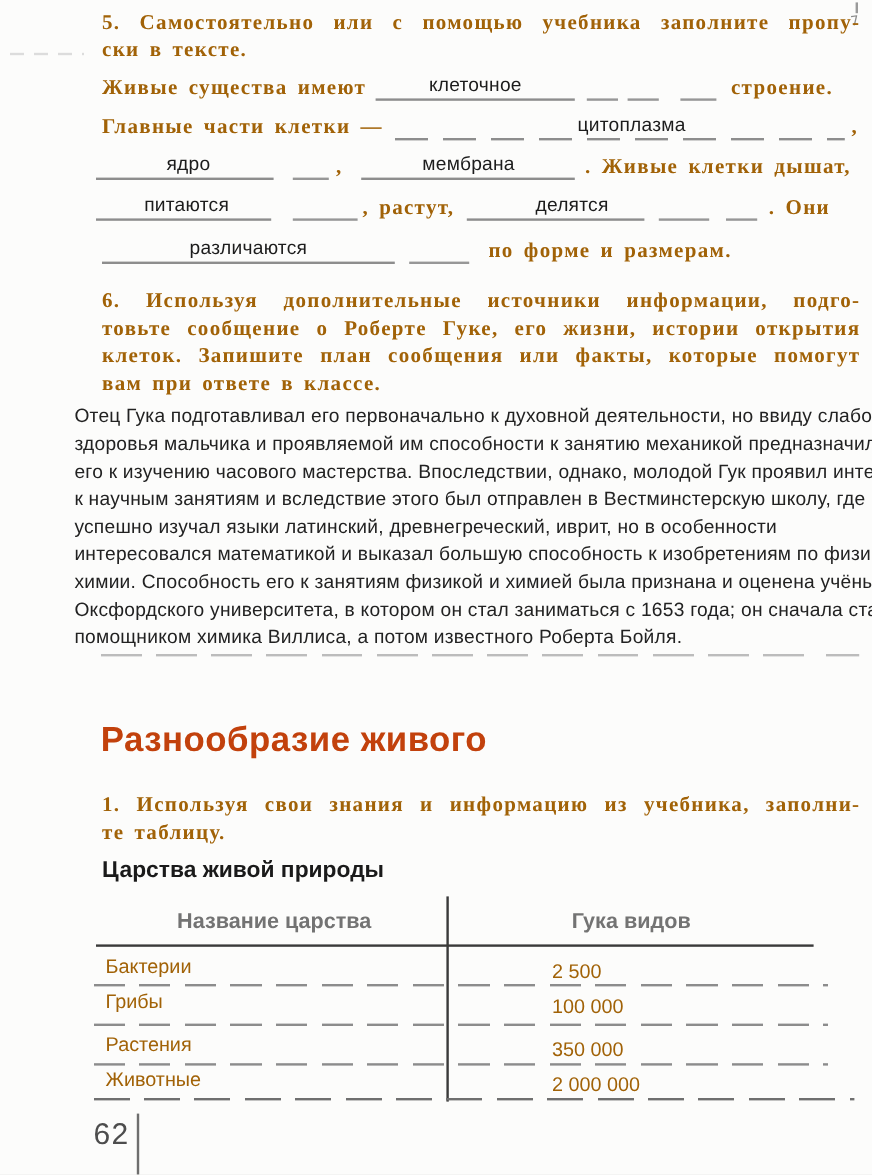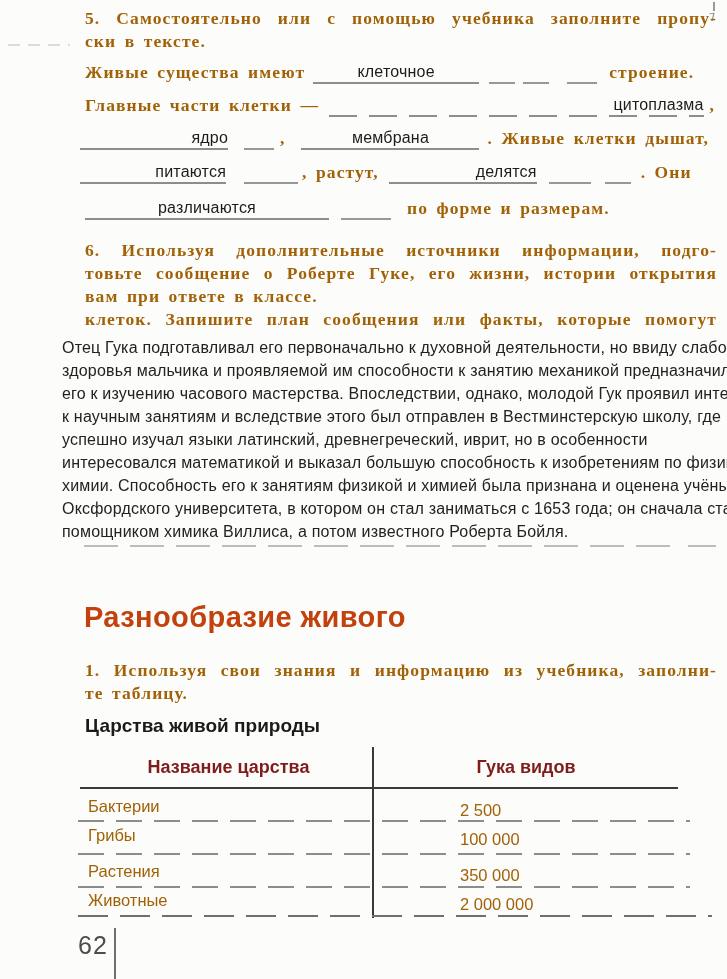--- a/index.html
+++ b/index.html
@@ -20,21 +20,21 @@
   .ans {
     font:400 16px/18px "Liberation Sans","DejaVu Sans",sans-serif;
     letter-spacing:0.2px; color:#1c1c1c; white-space:nowrap; margin-bottom:3px;
   }
   
   .fillrow { position:absolute; display:flex; align-items:flex-end; white-space:nowrap; height:27px; }
   .fillrow .pr { padding-bottom:2px; line-height:20px; }
   .blank { display:inline-flex; align-items:flex-end; justify-content:center; height:26px; position:relative; }
   .blank::after { content:""; position:absolute; left:0; right:0; bottom:0; height:2px; background:#8d8d8d; }
   .blank.longdash::after { background:repeating-linear-gradient(90deg,#8d8d8d 0 28px, transparent 28px 40px); }
-  .blank.alignleft { justify-content:flex-end; }
+  .blank.alignleft { justify-content:center; }
   .dashseg { display:inline-block; height:26px; position:relative; }
   .dashseg::after { content:""; position:absolute; left:0; right:0; bottom:0; height:2px; background:#979797; }
   
   .typed-par { position:absolute; left:62px; top:336px; width:668px; }
   .typed-line {
     font:400 16px/23px "Liberation Sans","DejaVu Sans",sans-serif;
     letter-spacing:0.2px; color:#222; white-space:nowrap;
   }
   
   .faintline { position:absolute; height:2px;
@@ -45,21 +45,21 @@
     font:700 29px/34px "Liberation Sans","DejaVu Sans",sans-serif;
     letter-spacing:0.4px; color:#c2410c;
   }
   .subtitle {
     position:absolute; left:85px; top:714px;
     font:700 19px/24px "Liberation Sans","DejaVu Sans",sans-serif; color:#1a1a1a;
   }
   
   .thead {
     position:absolute; text-align:center;
-    font:700 18px/22px "Liberation Sans","DejaVu Sans",sans-serif; color:#7f1d1d;
+    font:700 18px/22px "Liberation Sans","DejaVu Sans",sans-serif; color:#737373;
   }
   .tline-solid { position:absolute; left:80px; width:598px; height:2px; background:#3a3a3a; }
   .tline-vert  { position:absolute; left:372px; top:747px; width:2px; height:171px; background:#3a3a3a; }
   .tline-dash  { position:absolute; left:78px; width:612px; height:2px;
     background:repeating-linear-gradient(90deg,#8c8c8c 0 26px, transparent 26px 38px); }
   .tline-dash.dark { background:repeating-linear-gradient(90deg,#6f6f6f 0 30px, transparent 30px 42px); width:634px; }
   .tcell {
     position:absolute;
     font:400 16.5px/20px "Liberation Sans","DejaVu Sans",sans-serif;
     color:#a16207; white-space:nowrap;
@@ -143,22 +143,22 @@
     <span class="blank" style="width:244px;">
       <span class="ans">различаются</span>
     </span>
     <span class="dashseg" style="width:50px; margin-left:12px;"></span>
     <span class="pr" style="margin-left:16px;">по форме и размерам.</span>
   </div>
 
   <div class="print-block" style="left:85px; top:239px;">
     <span class="print-line just">6. Используя дополнительные источники информации, подго-</span>
     <span class="print-line just">товьте сообщение о Роберте Гуке, его жизни, истории открытия</span>
+    <span class="print-line just">клеток. Запишите план сообщения или факты, которые помогут</span>
     <span class="print-line">вам при ответе в классе.</span>
-    <span class="print-line just">клеток. Запишите план сообщения или факты, которые помогут</span>
   </div>
 
   <div class="typed-par">
     <div class="typed-line">Отец Гука подготавливал его первоначально к духовной деятельности, но ввиду слабого</div>
     <div class="typed-line">здоровья мальчика и проявляемой им способности к занятию механикой предназначил</div>
     <div class="typed-line">его к изучению часового мастерства. Впоследствии, однако, молодой Гук проявил интерес</div>
     <div class="typed-line">к научным занятиям и вследствие этого был отправлен в Вестминстерскую школу, где</div>
     <div class="typed-line">успешно изучал языки латинский, древнегреческий, иврит, но в особенности</div>
     <div class="typed-line">интересовался математикой и выказал большую способность к изобретениям по физике и</div>
     <div class="typed-line">химии. Способность его к занятиям физикой и химией была признана и оценена учёными</div>

